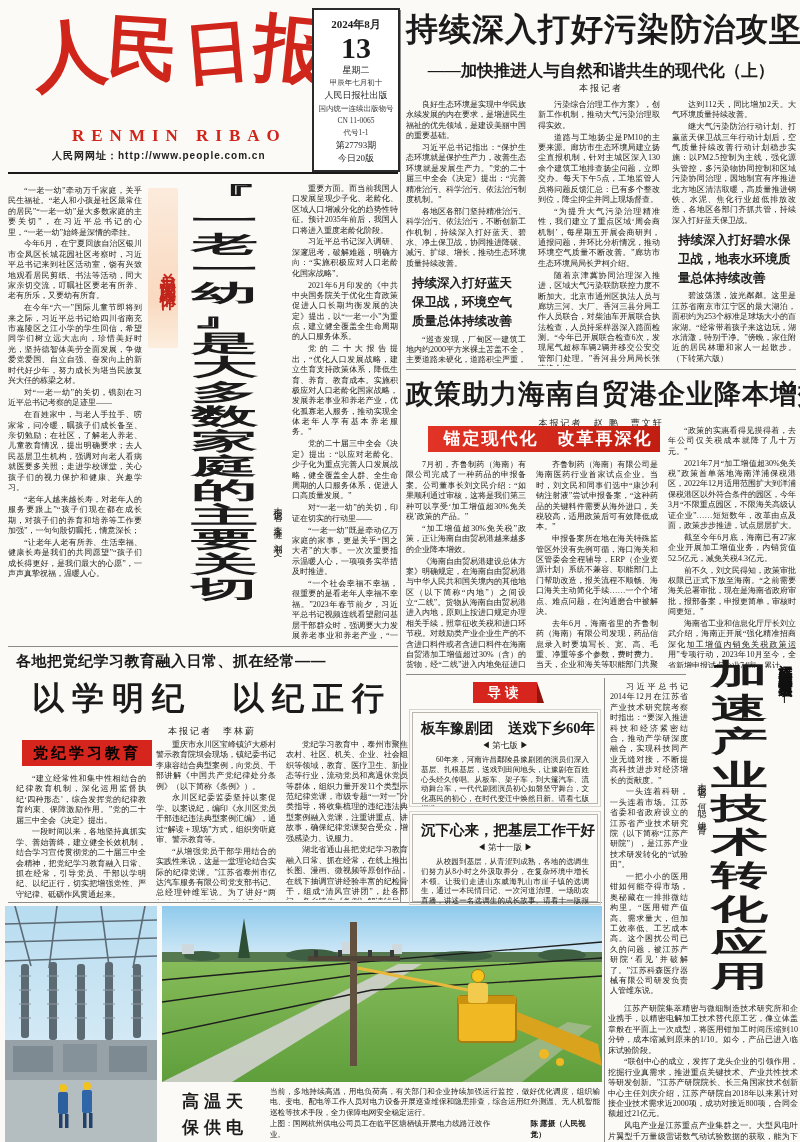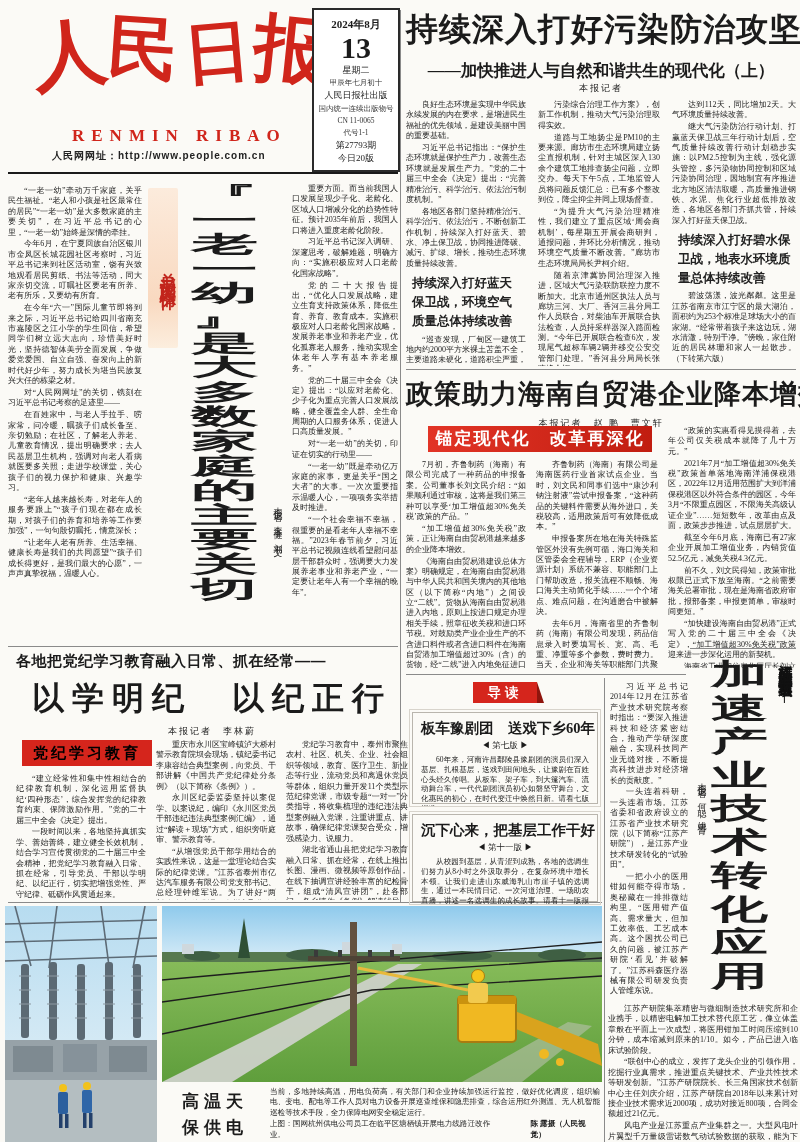--- a/index.html
+++ b/index.html
@@ -111,49 +111,48 @@
       <div>
           <p class="para">碧波荡漾，波光粼粼。这里是江苏省南京市江宁区的最大湖泊，面积约为253个标准足球场大小的百家湖。“经常带着孩子来这边玩，湖水清澈，特别干净。”傍晚，家住附近的居民林珊和家人一起散步。（下转第六版）</p>
         </div>
     </div>
   </div>
   <div class="hr" style="left:406px;top:369px;width:390px;"></div>
 
   <div class="abs" style="left:406px;top:376px;width:390px;height:296px;">
     <div class="a3-headline">政策助力海南自贸港企业降本增效</div>
     <div class="byline" style="margin-top:5px;">本报记者　赵 鹏　曹文轩</div>
-    <div class="abs banner" style="left:22px;top:50px;width:224px;height:26px;">锚定现代化　改革再深化</div>
+    <div class="abs banner" style="left:22px;top:50px;width:224px;height:26px;padding-left:8px;">锚定现代化　改革再深化</div>
     <div class="abs bt" style="left:0;top:84px;width:120px;height:208px;">
         <p class="para">7月初，齐鲁制药（海南）有限公司完成了一种药品的申报备案。公司董事长刘文民介绍：“如果顺利通过审核，这将是我们第三种可以享受‘加工增值超30%免关税’政策的产品。”</p>
         <p class="para">“加工增值超30%免关税”政策，正让海南自由贸易港越来越多的企业降本增效。</p>
         <p class="para">《海南自由贸易港建设总体方案》明确规定，在海南自由贸易港与中华人民共和国关境内的其他地区（以下简称“内地”）之间设立“二线”。货物从海南自由贸易港进入内地，原则上按进口规定办理相关手续，照章征收关税和进口环节税。对鼓励类产业企业生产的不含进口料件或者含进口料件在海南自贸港加工增值超过30%（含）的货物，经“二线”进入内地免征进口关税，照章征收进口环节增值税、消费税。</p>
       </div>
     <div class="abs bt" style="left:130px;top:84px;width:122px;height:208px;">
         <p class="para">齐鲁制药（海南）有限公司是海南医药行业首家试点企业。当时，刘文民和同事们选中“康沙利钠注射液”尝试申报备案，“这种药品的关键料件需要从海外进口，关税较高，适用政策后可有效降低成本。”</p>
         <p class="para">申报备案所在地在海关特殊监管区外没有先例可循，海口海关和区管委会全程辅导，ERP（企业资源计划）系统不兼容、职能部门上门帮助改造，报关流程不顺畅、海口海关主动简化手续……一个个堵点、难点问题，在沟通磨合中被解决。</p>
         <p class="para">去年6月，海南省里的齐鲁制药（海南）有限公司发现，药品信息录入时要填写长、宽、高、毛重、净重等多个参数，费时费力。当天，企业和海关等职能部门共聚一堂，面对面沟通，将参数减少近一半。</p>
       </div>
     <div class="abs bt" style="left:262px;top:50px;width:128px;height:242px;">
         <p class="para">“政策的实惠看得见摸得着，去年公司仅关税成本就降了几十万元。”</p>
         <p class="para">2021年7月“加工增值超30%免关税”政策首单落地海南洋浦保税港区，2022年12月适用范围扩大到洋浦保税港区以外符合条件的园区，今年3月“不限重点园区，不限海关高级认证企业”……短短数年，改革由点及面，政策步步推进，试点层层扩大。</p>
         <p class="para">截至今年6月底，海南已有27家企业开展加工增值业务，内销货值52.5亿元，减免关税4.3亿元。</p>
         <p class="para">前不久，刘文民得知，政策审批权限已正式下放至海南。“之前需要海关总署审批，现在是海南省政府审批，报部备案，申报更简单，审核时间更短。”</p>
-        <p class="para">“加快建设海南自由贸易港”正式写入党的二十届三中全会《决定》，“加工增值超30%免关税”政策迎来进一步深化运用的新契机。</p>
         <p class="para">海南省工业和信息化厅厅长刘立武介绍，海南正开展“强化精准招商深化加工增值内销免关税政策运用”专项行动，2023年10月至今，全省新增申报试点企业74家，累计</p>
       </div>
   </div>
   <div class="hr" style="left:406px;top:674px;width:280px;"></div>
   <div class="hr" style="left:690px;top:648px;width:106px;"></div>
 
   <div class="abs" style="left:8px;top:184px;width:390px;height:458px;">
     <div class="abs bt" style="left:0;top:2px;width:134px;height:452px;">
         <p class="para">“一老一幼”牵动万千家庭，关乎民生福祉。“老人和小孩是社区最常住的居民”“一老一幼”是大多数家庭的主要关切”，在习近平总书记的心里，“一老一幼”始终是深情的牵挂。</p>
         <p class="para">今年6月，在宁夏回族自治区银川市金凤区长城花园社区考察时，习近平总书记来到社区活动室，饶有兴致地观看居民剪纸、书法等活动，同大家亲切交流，叮嘱社区要老有所养、老有所乐，又要幼有所育。</p>
         <p class="para">在今年“六一”国际儿童节即将到来之际，习近平总书记给四川省南充市嘉陵区之江小学的学生回信，希望同学们树立远大志向，珍惜美好时光，坚持德智体美劳全面发展，争做爱党爱国、自立自强、奋发向上的新时代好少年，努力成长为堪当民族复兴大任的栋梁之材。</p>
-        <p class="para">对“人民网网址”的关切，镌刻在习近平总书记考察的足迹里——</p>
+        <p class="para">对“一老一幼”的关切，镌刻在习近平总书记考察的足迹里——</p>
         <p class="para">在百姓家中，与老人手拉手、唠家常，问冷暖，嘱孩子们成长备至、亲切勉励；在社区，了解老人养老、儿童教育情况，提出明确要求；去人民基层卫生机构，强调对向老人看病就医要多关照；走进学校课堂，关心孩子们的视力保护和健康、兴趣学习。</p>
         <p class="para">“老年人越来越长寿，对老年人的服务要跟上”“孩子们现在都在成长期，对孩子们的养育和培养等工作要加强”，一句句殷切嘱托，情意深长；</p>
         <p class="para">“让老年人老有所养、生活幸福、健康长寿是我们的共同愿望”“孩子们成长得更好，是我们最大的心愿”，一声声真挚祝福，温暖人心。</p>
       </div>
     <div class="abs vlabel" style="left:140px;top:4px;width:30px;height:152px;padding-top:8px;">总书记的人民情怀</div>
     <div class="abs vhead" style="left:172px;top:0;width:88px;height:452px;">
         <span class="vchar">『</span>
         <span class="vchar">一</span>
         <span class="vchar">老</span>
         <span class="vchar">一</span>
@@ -168,20 +167,21 @@
         <span class="vchar">的</span>
         <span class="vchar">主</span>
         <span class="vchar">要</span>
         <span class="vchar">关</span>
         <span class="vchar">切</span>
       </div>
     <div class="abs vbyline" style="left:262px;top:316px;width:14px;height:140px;">本报记者　李本健　刘书文</div>
     <div class="abs bt" style="left:284px;top:0;width:106px;height:456px;">
         <p class="para">重要方面。而当前我国人口发展呈现少子化、老龄化、区域人口增减分化的趋势性特征。预计2035年前后，我国人口将进入重度老龄化阶段。</p>
         <p class="para">习近平总书记深入调研、深邃思考，破解难题，明确方向：“实施积极应对人口老龄化国家战略”。</p>
+        <p class="para">2021年6月印发的《中共中央国务院关于优化生育政策促进人口长期均衡发展的决定》提出，以“一老一小”为重点，建立健全覆盖全生命周期的人口服务体系。</p>
         <p class="para">党的二十大报告提出，“优化人口发展战略，建立生育支持政策体系，降低生育、养育、教育成本。实施积极应对人口老龄化国家战略，发展养老事业和养老产业，优化孤寡老人服务，推动实现全体老年人享有基本养老服务。”</p>
         <p class="para">党的二十届三中全会《决定》提出：“以应对老龄化、少子化为重点完善人口发展战略，健全覆盖全人群、全生命周期的人口服务体系，促进人口高质量发展。”</p>
         <p class="para">对“一老一幼”的关切，印证在切实的行动里——</p>
         <p class="para">“一老一幼”既是牵动亿万家庭的家事，更是关乎“国之大者”的大事。一次次重要指示温暖人心，一项项务实举措及时推进。</p>
         <p class="para">“一个社会幸福不幸福，很重要的是看老年人幸福不幸福。”2023年春节前夕，习近平总书记视频连线看望慰问基层干部群众时，强调要大力发展养老事业和养老产业，“一定要让老年人有一个幸福的晚年”。</p>
       </div>
   </div>
   <div class="hr" style="left:8px;top:646px;width:390px;"></div>
 
   <div class="abs" style="left:16px;top:652px;width:392px;height:248px;">

